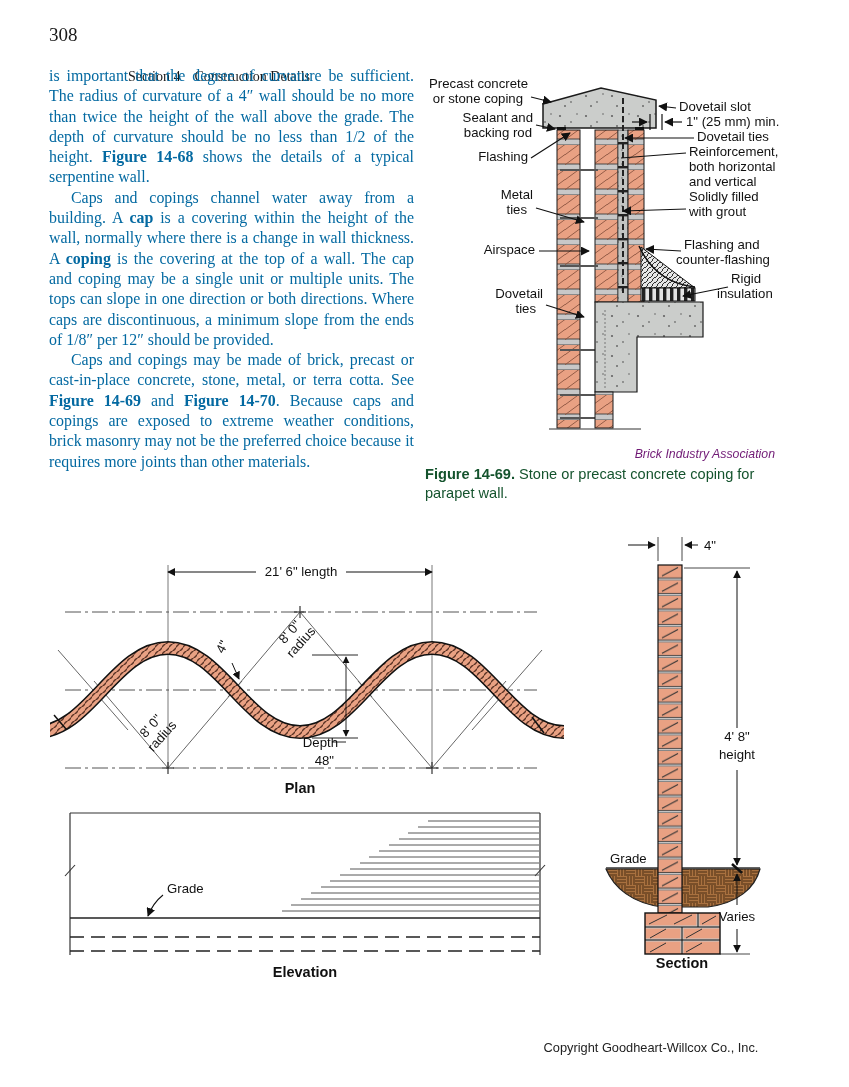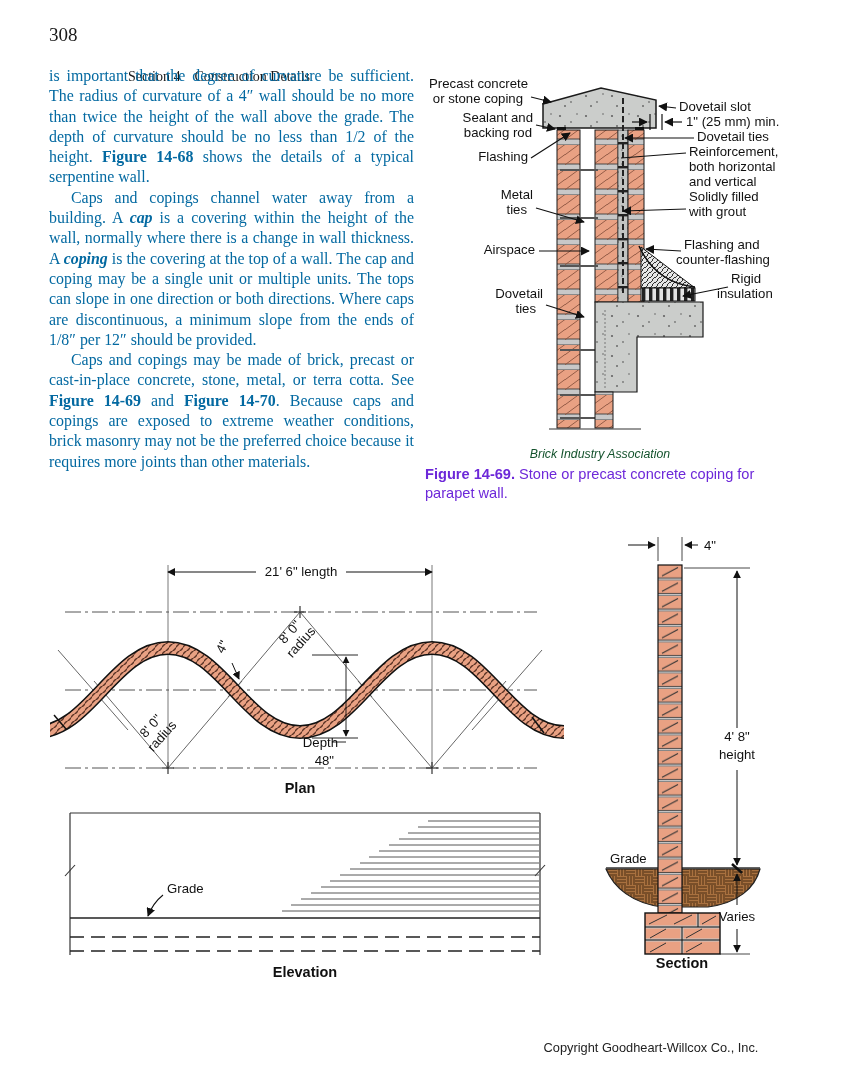--- a/index.html
+++ b/index.html
@@ -9,25 +9,25 @@
   .pagenum{position:absolute;left:49px;top:24px;font:19px "Liberation Serif",serif;}
   .runhead{position:absolute;left:128px;top:29px;font:14px "Liberation Serif",serif;margin-top:40px;}
   .runhead .gap{margin-left:14px;}
   
   .col{position:absolute;left:49px;top:66px;width:365px;}
   .col p{margin:0;text-align:justify;font:15.9px/20.3px "Liberation Serif",serif;color:#0369a1;}
   .col p.indent{text-indent:22px;}
   h1.heading{margin:16px 0 11px -2px;font:bold 30px/33px "Liberation Sans",sans-serif;
              color:#EB1C2C;letter-spacing:-0.4px;}
   .bold{font-weight:bold;}
-  .ital{font-style:italic;}
+  .ital{}
   
   .figsvg{position:absolute;}
-  .credit{position:absolute;font:italic 12.3px "Liberation Sans",sans-serif;color:#14532d;text-align:center;}
-  .caption{position:absolute;font:14.6px/19px "Liberation Sans",sans-serif;color:#6d28d9;}
+  .credit{position:absolute;font:italic 12.3px "Liberation Sans",sans-serif;color:#701a75;text-align:right;}
+  .caption{position:absolute;font:14.6px/19px "Liberation Sans",sans-serif;color:#14532d;}
   .copyright{position:absolute;left:525px;top:1040px;width:252px;text-align:center;
              font:12.8px "Liberation Sans",sans-serif;color:#222;}
   
   text{font-family:"Liberation Sans",sans-serif;fill:#111;}
   .lbl{font-size:13.2px;}
   .lblB{font-size:14.5px;font-weight:bold;}
   .dim{font-size:13.2px;}
 </style>
 </head>
 <body>

